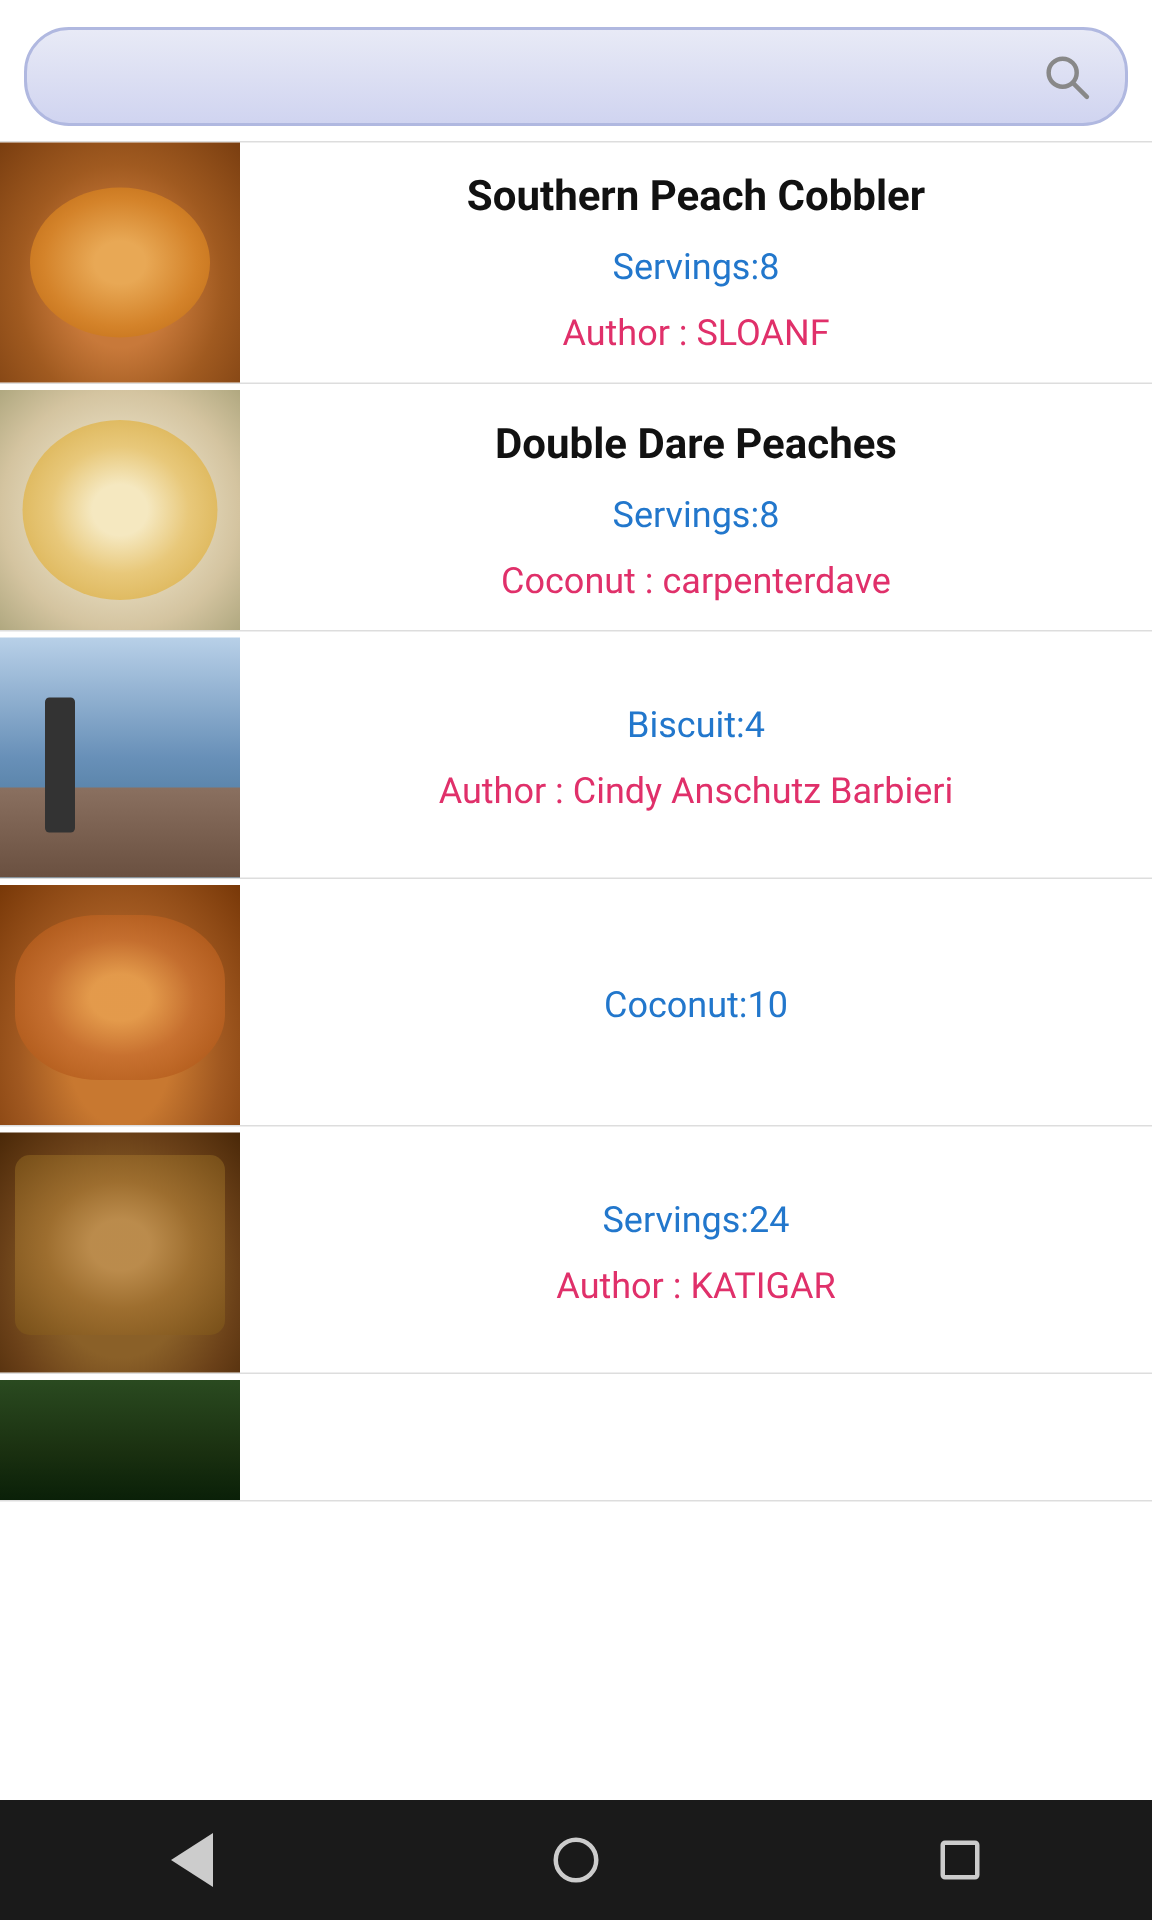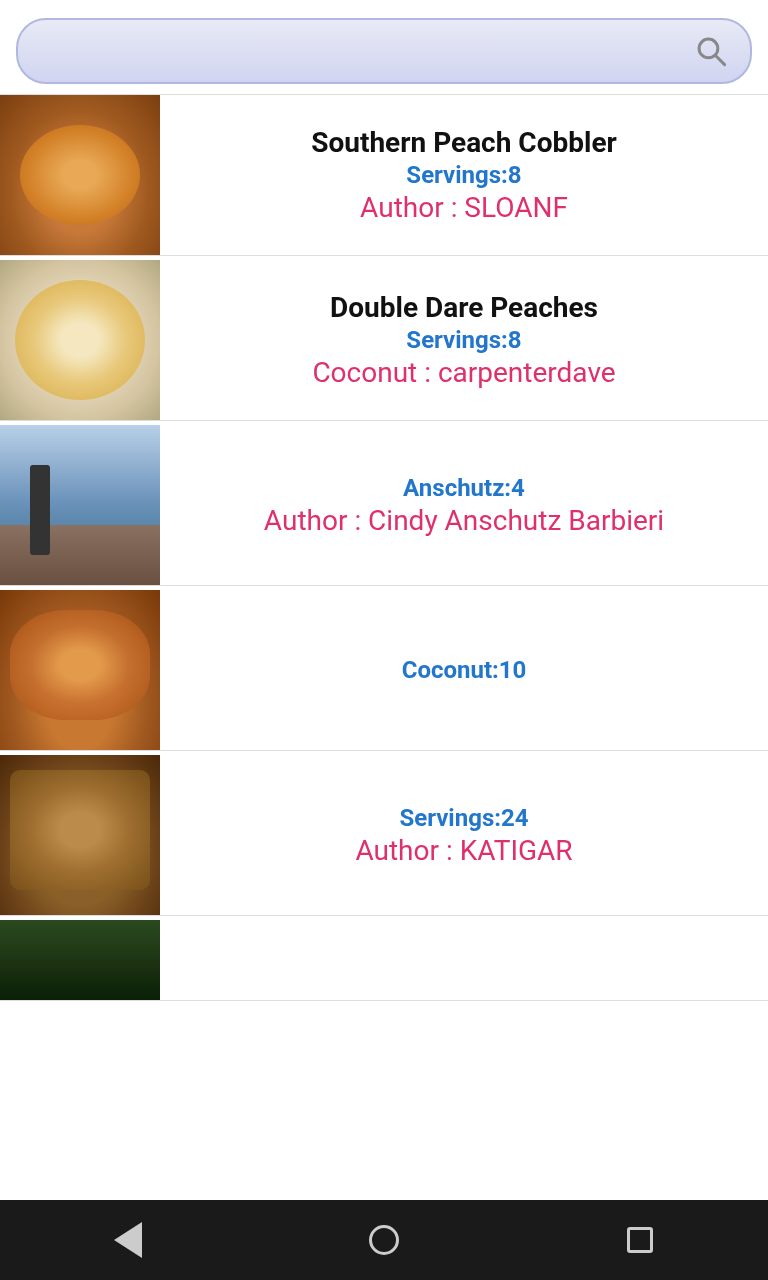--- a/index.html
+++ b/index.html
@@ -168,39 +168,39 @@
       background: linear-gradient(180deg, #2a4a20 0%, #1a3010 60%, #0a2008 100%);
     }
 
     .recipe-info {
       flex: 1;
       display: flex;
       flex-direction: column;
       align-items: center;
       justify-content: center;
       padding: 16px 20px;
-      gap: 2px;
+      gap: 16px;
     }
 
     .recipe-title {
       font-size: 28px;
       font-weight: 700;
       color: #111;
       text-align: center;
       line-height: 1.2;
     }
 
     .recipe-servings {
       font-size: 24px;
       color: #2277cc;
-      font-weight: 700;
+      font-weight: 400;
     }
 
     .recipe-author {
-      font-size: 28px;
+      font-size: 24px;
       color: #e0306a;
       font-weight: 400;
     }
 
     
     .bottom-nav {
       height: 80px;
       background: #1a1a1a;
       display: flex;
       align-items: center;
@@ -274,21 +274,21 @@
       <div class="recipe-image img-peaches"></div>
       <div class="recipe-info">
         <div class="recipe-title">Double Dare Peaches</div>
         <div class="recipe-servings">Servings:8</div>
         <div class="recipe-author">Coconut : carpenterdave</div>
       </div>
     </div>
     <div class="recipe-item">
       <div class="recipe-image img-crisp-paleo"></div>
       <div class="recipe-info">
-        <div class="recipe-servings">Anschutz:4</div>
+        <div class="recipe-servings">Biscuit:4</div>
         <div class="recipe-author">Author : Cindy Anschutz Barbieri</div>
       </div>
     </div>
     <div class="recipe-item">
       <div class="recipe-image img-biscuit"></div>
       <div class="recipe-info">
         <div class="recipe-servings">Coconut:10</div>
       </div>
     </div>
     <div class="recipe-item">

